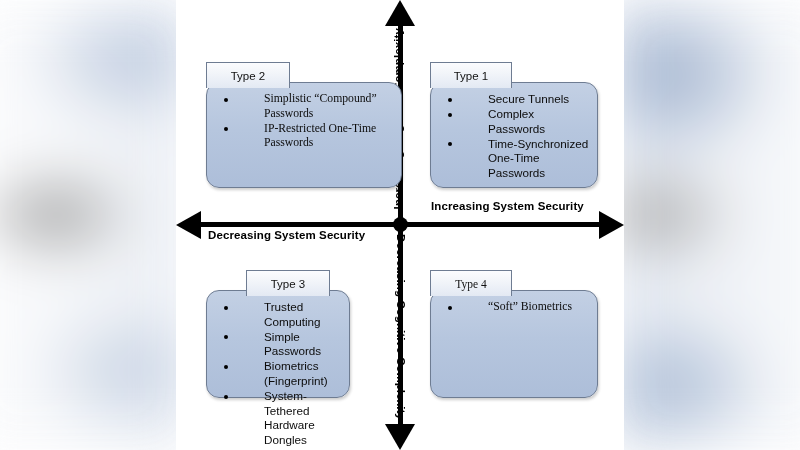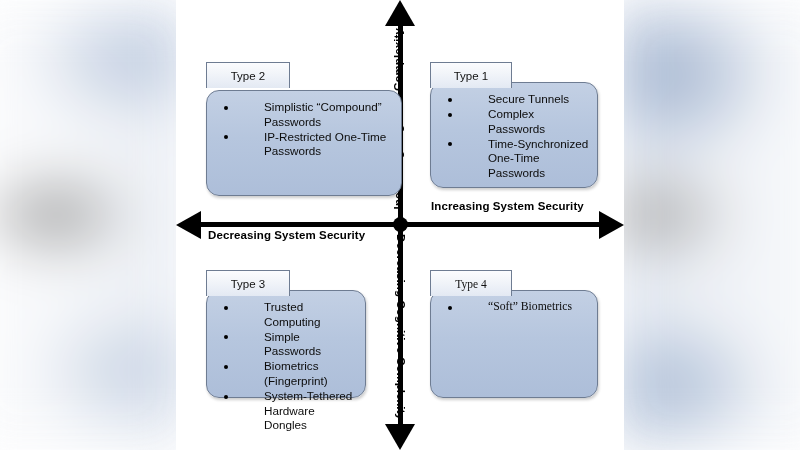--- a/index.html
+++ b/index.html
@@ -172,29 +172,29 @@
     top: 5.5px;
     width: 4px;
     height: 4px;
     background: #000;
     border-radius: 50%;
   }
 
   
   #card-type2 { left: 30px;  top: 62px; width: 162px; height: 126px; }
   #card-type2 .card-tab  { width: 84px; }
-  #card-type2 .card-body { top: 28px; width: 196px; height: 106px; }
+  #card-type2 .card-body { top: 20px; width: 196px; height: 106px; font-family: Liberation Serif, serif; }
 
   #card-type1 { left: 254px; top: 62px; width: 168px; height: 126px; }
   #card-type1 .card-tab  { width: 82px; }
   #card-type1 .card-body { top: 20px; width: 168px; height: 106px; }
 
   #card-type3 { left: 30px;  top: 270px; width: 180px; height: 128px; }
-  #card-type3 .card-tab  { width: 84px; }
-  #card-type3 .card-body { top: 20px; width: 160px; height: 108px; }
+  #card-type3 .card-tab  { width: 84px; margin-left: 40px; }
+  #card-type3 .card-body { top: 20px; width: 144px; height: 108px; }
 
   #card-type4 { left: 254px; top: 270px; width: 168px; height: 128px; font-family: Liberation Serif, serif; }
   #card-type4 .card-tab  { width: 82px; }
   #card-type4 .card-body { top: 20px; width: 168px; height: 108px; }
 </style>
 </head>
 <body>
 
 <div id="stage">
 

